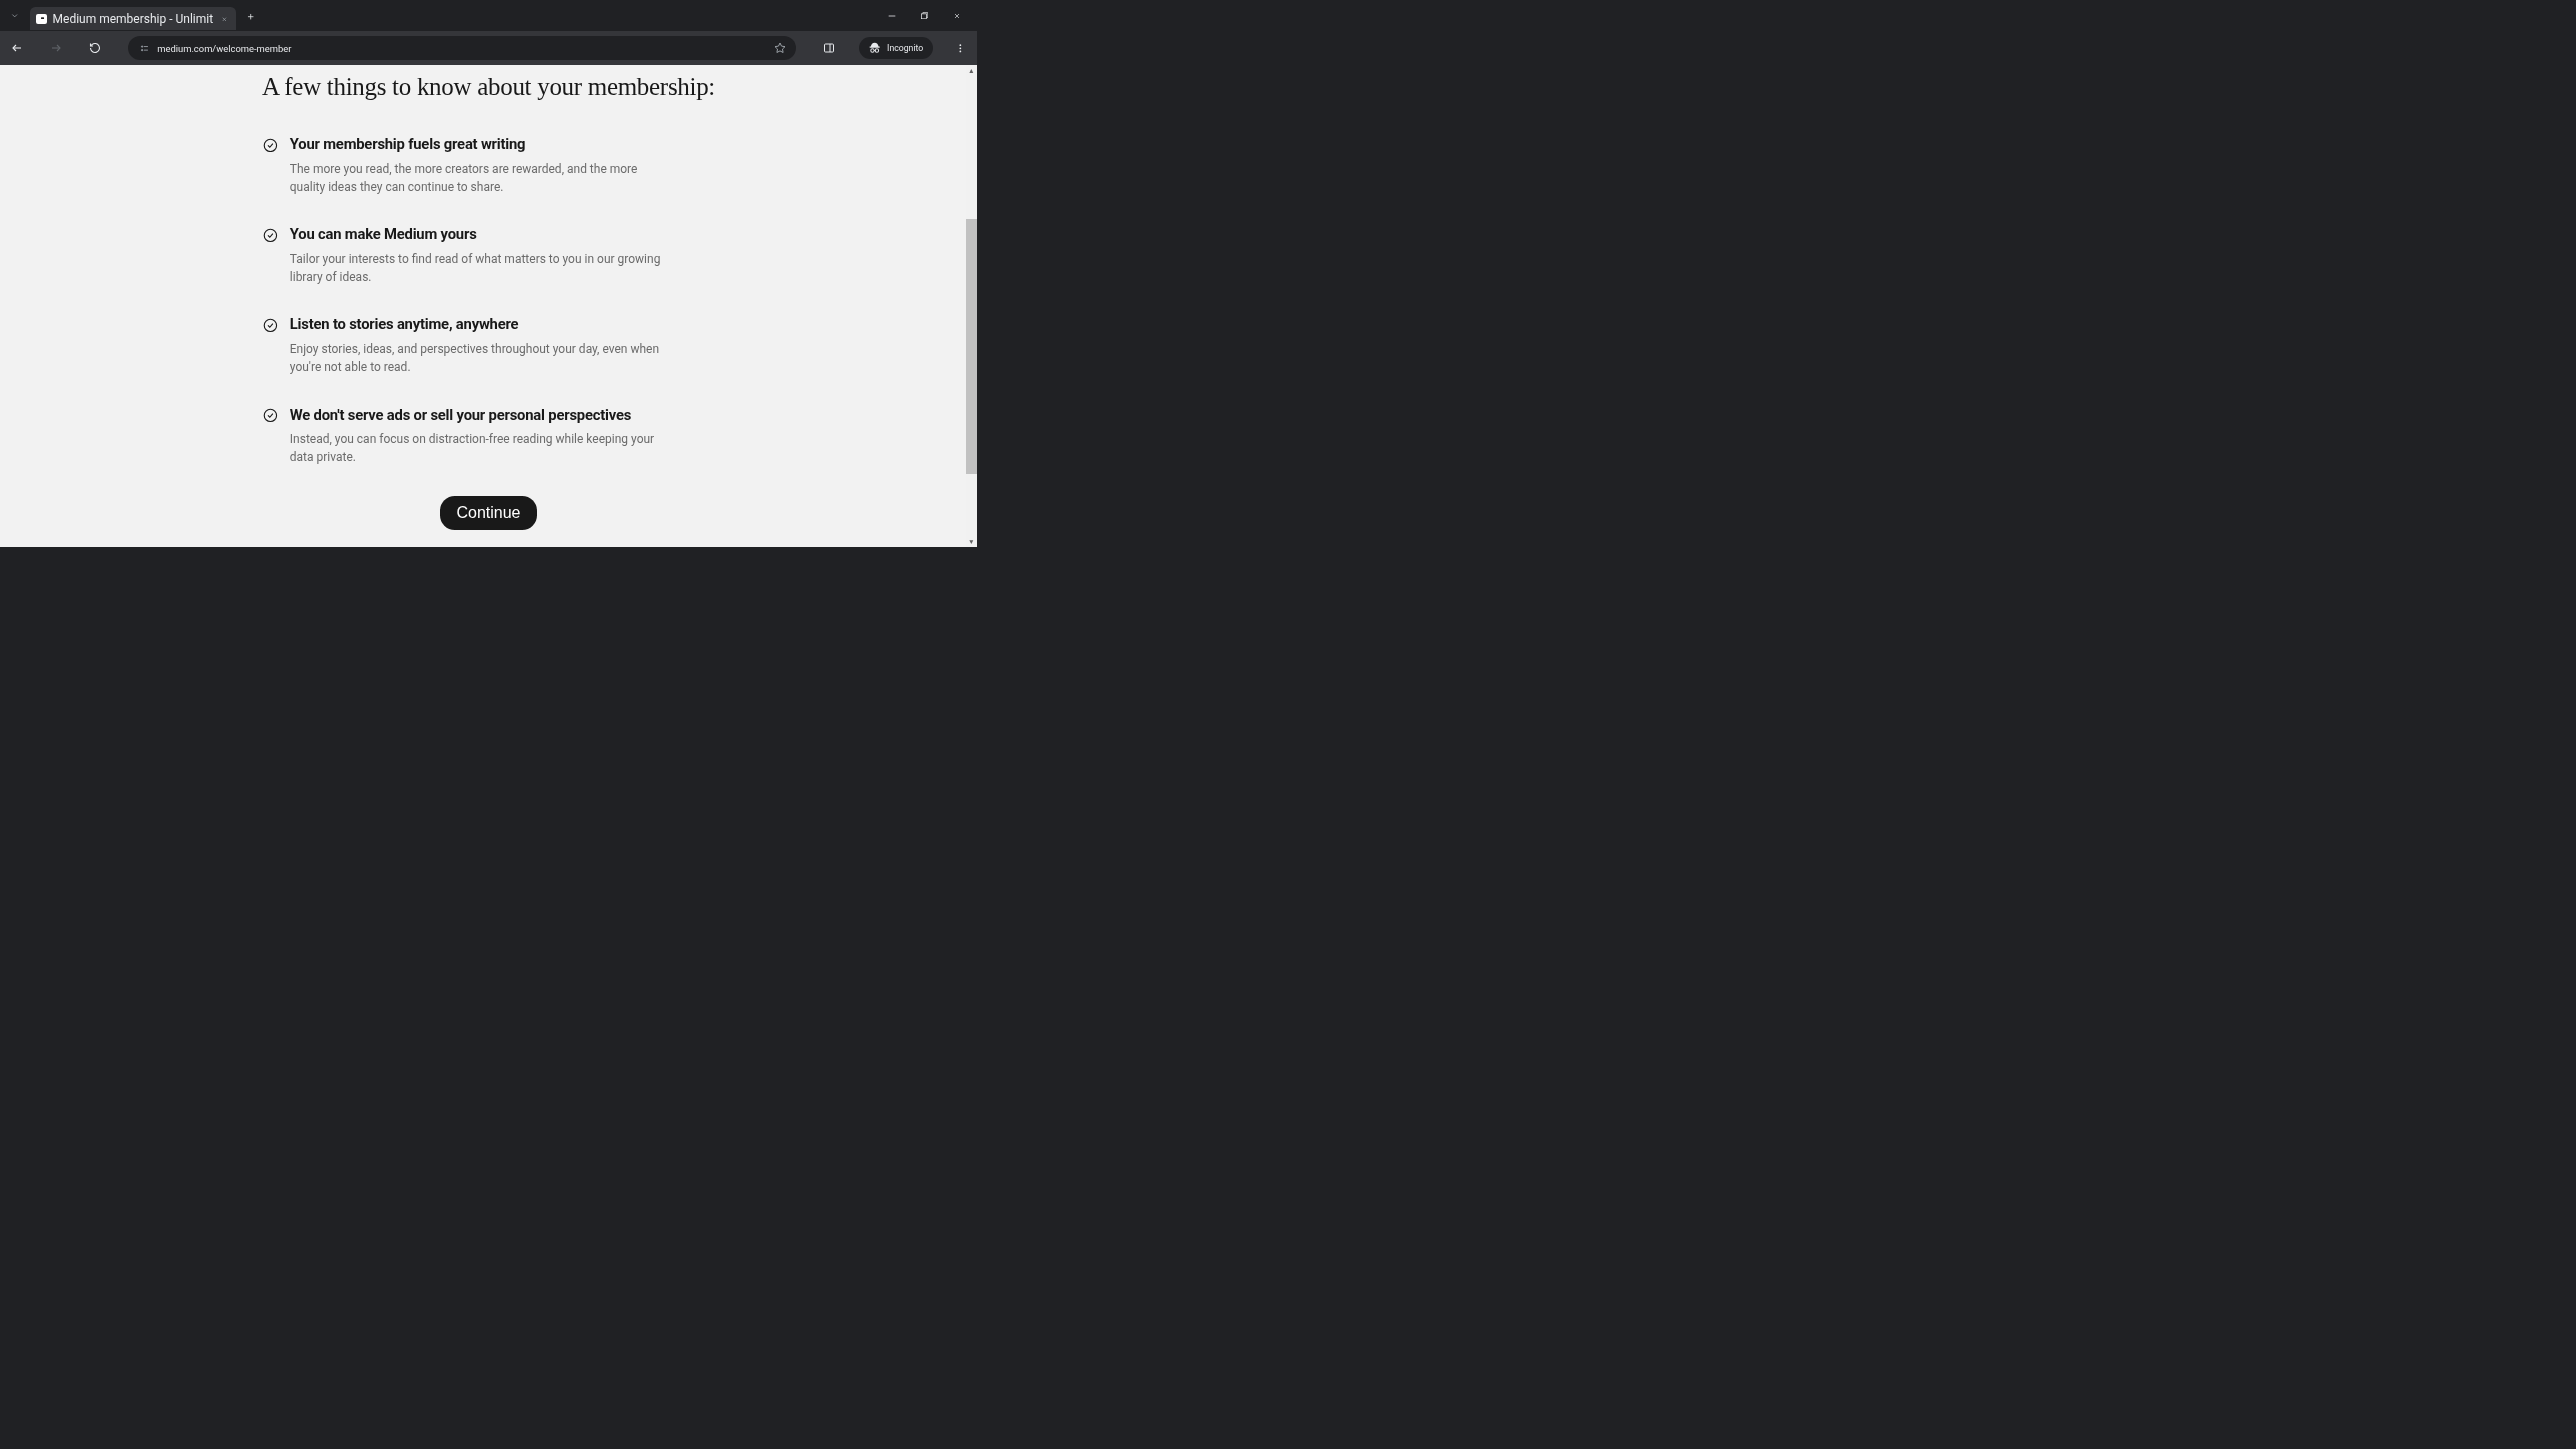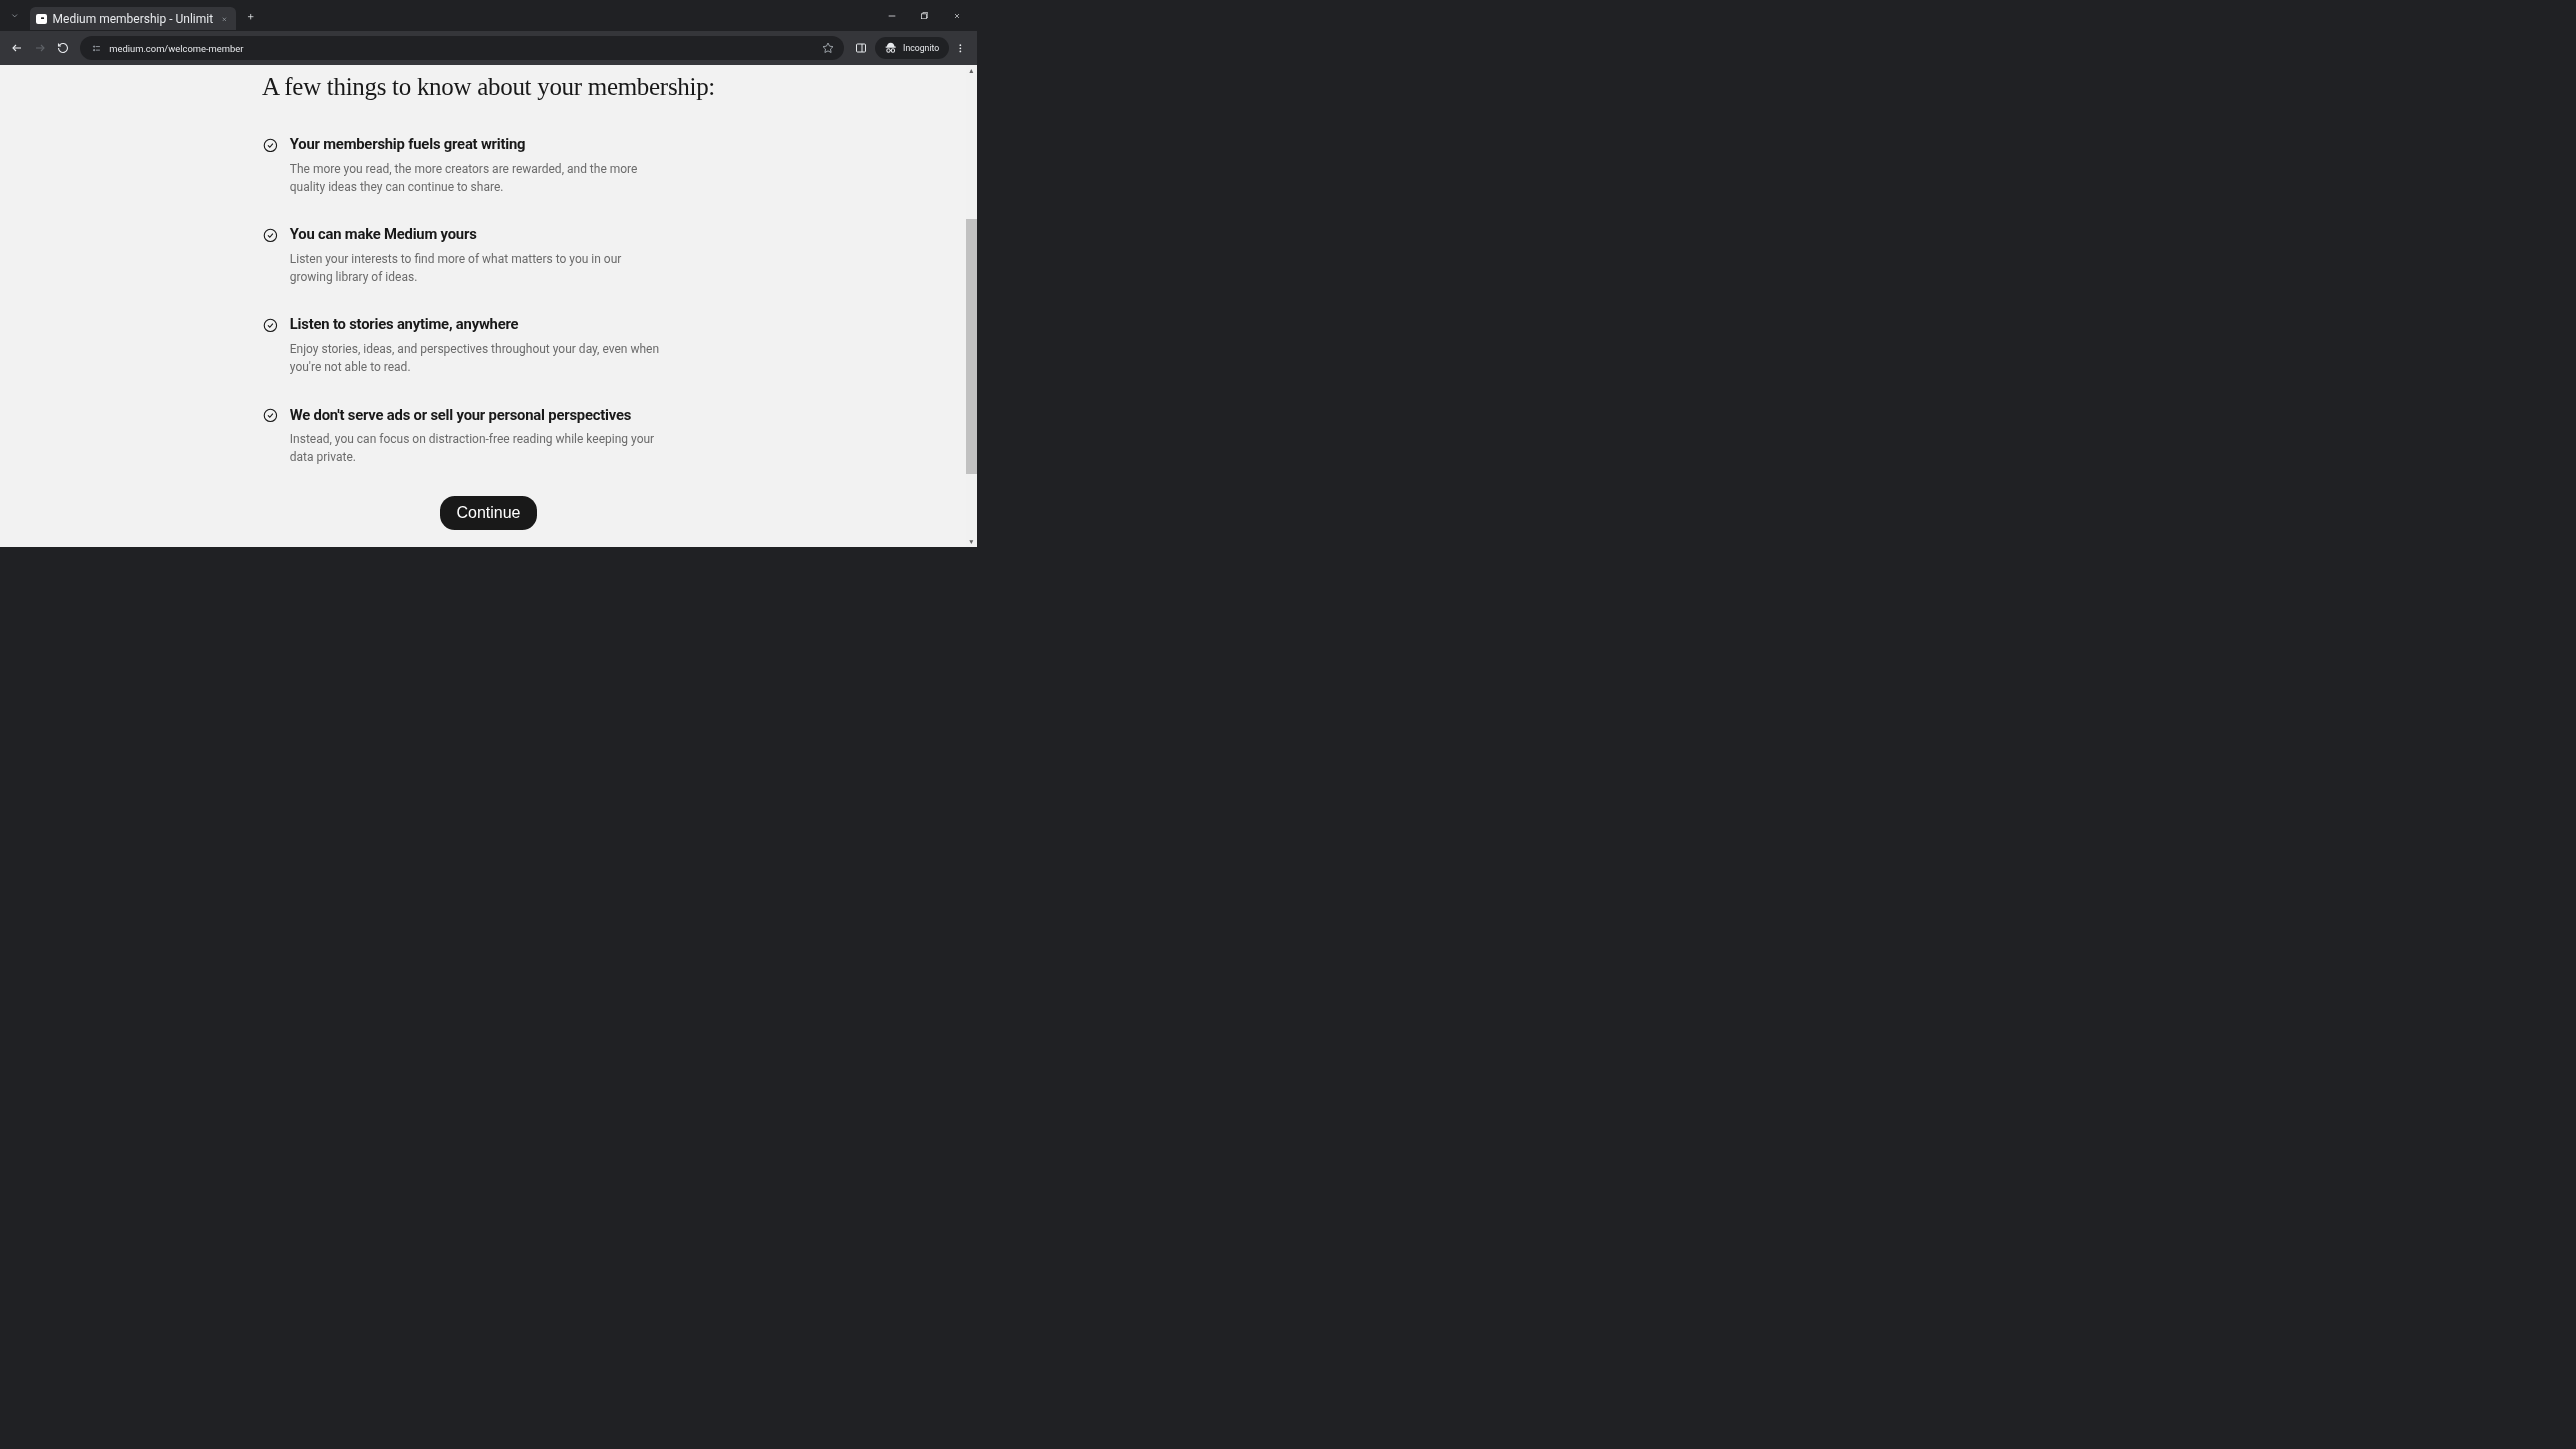--- a/index.html
+++ b/index.html
@@ -94,21 +94,21 @@
       justify-content: center;
       color: #e8eaed;
       cursor: pointer;
     }
     .toolbar {
       height: 34px;
       background: #35363a;
       display: flex;
       align-items: center;
       padding: 0 5.4px;
-      gap: 0;
+      gap: 16px;
     }
     .nav-btn {
       width: 23px;
       height: 23px;
       display: flex;
       align-items: center;
       justify-content: center;
       color: #e8eaed;
       border-radius: 50%;
       cursor: pointer;
@@ -372,21 +372,21 @@
 
     <div class="item">
       <span class="check">
         <svg width="14.8" height="14.8" viewBox="0 0 24 24" fill="none" stroke="#191919" stroke-width="1.8">
             <circle cx="12" cy="12" r="10"></circle>
             <polyline points="8 12 11 15 16 9"></polyline>
           </svg>
       </span>
       <div class="item-body">
         <div class="item-title">You can make Medium yours</div>
-        <div class="item-desc">Listen your interests to find more of what matters to you in our growing library of ideas.</div>
+        <div class="item-desc">Tailor your interests to find read of what matters to you in our growing library of ideas.</div>
       </div>
     </div>
 
     <div class="item">
       <span class="check">
         <svg width="14.8" height="14.8" viewBox="0 0 24 24" fill="none" stroke="#191919" stroke-width="1.8">
             <circle cx="12" cy="12" r="10"></circle>
             <polyline points="8 12 11 15 16 9"></polyline>
           </svg>
       </span>

